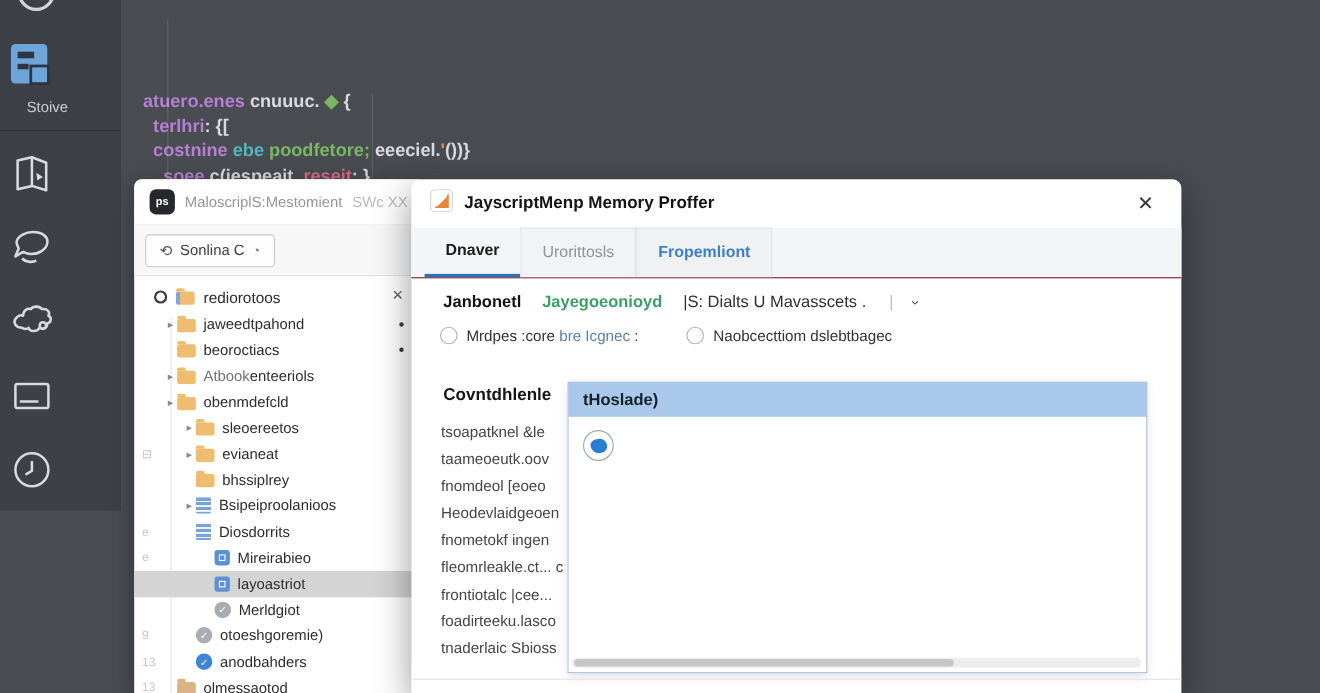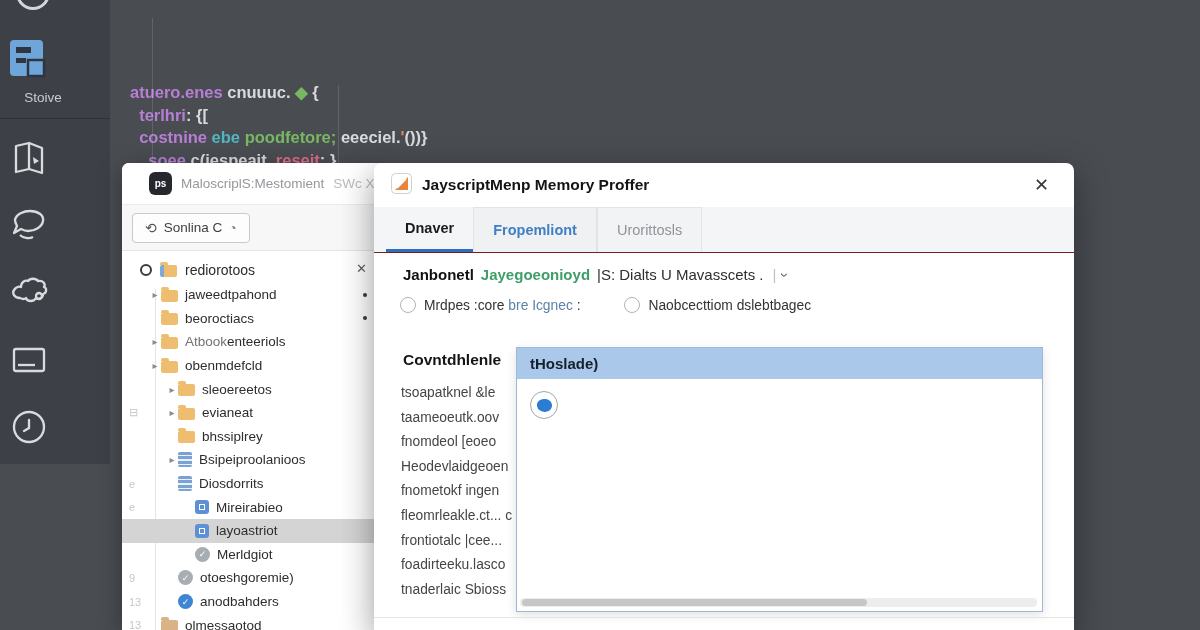--- a/index.html
+++ b/index.html
@@ -22,21 +22,21 @@
     border:3px solid #d4d6d9;}
   .ab-blue-icon{position:absolute;left:8px;top:36px;}
   .ab-label{position:absolute;left:0;top:90px;width:86px;text-align:center;color:#c9cbce;font-size:13.5px;}
   .ab-divider{position:absolute;left:0;top:118px;width:110px;height:1px;background:#2d3036;}
   .ab-ic{position:absolute;left:8px;color:#d9dbde;cursor:pointer;}
   .ab-ic svg{display:block;}
 
   
   .explorer{position:absolute;left:122px;top:163px;width:259px;height:467px;background:#fff;
     border-top-left-radius:7px;box-shadow:0 6px 24px rgba(0,0,0,.35);overflow:hidden;}
-  .ex-titlebar{height:42px;display:flex;align-items:center;gap:9px;padding:0 27px;background:#fff;
+  .ex-titlebar{height:42px;display:flex;align-items:center;gap:9px;padding:0 14px;background:#fff;
     border-bottom:1px solid #ececec;}
   .ex-appicon{width:23px;height:23px;border-radius:6px;background:#26282d;color:#fff;font-size:10px;
     display:flex;align-items:center;justify-content:center;font-weight:700;flex:0 0 auto;}
   .ex-title{color:#95979b;font-size:13.5px;white-space:nowrap;}
   .ex-title-suffix{color:#b9bbbf;font-size:13.5px;white-space:nowrap;}
   .ex-toolbar{height:46px;background:#f7f7f7;border-bottom:1px solid #e4e4e4;display:flex;align-items:center;padding:0 10px;}
   .ex-filter{display:flex;align-items:center;gap:7px;height:30px;padding:0 12px;background:#fdfdfd;
     border:1px solid #c9c9c9;border-radius:4px;font-size:13.5px;color:#3e3e3e;cursor:pointer;}
   .ex-filter .gl{color:#555;font-size:14px;}
   .ex-filter .gl2{color:#777;font-size:12px;}
@@ -72,21 +72,21 @@
   .dlg-titlebar{height:44px;display:flex;align-items:center;gap:10px;padding:0 17px;}
   .dlg-title{font-size:15.5px;font-weight:700;color:#141414;}
   .dlg-close{margin-left:auto;color:#3a3a3a;font-size:18px;cursor:pointer;padding-right:8px;}
   .dlg-tabs{position:absolute;left:0;top:44px;width:100%;height:46px;background:#f4f5f6;
     border-bottom:1px solid #7f1d1d;display:flex;align-items:stretch;padding-left:12px;}
   .dtab{display:flex;align-items:center;padding:0 19px;font-size:14.5px;cursor:pointer;}
   .dtab.active{color:#1b1b1b;font-weight:700;border-bottom:3px solid #2e6fc0;}
   .dtab.raised{background:#fff;border:1px solid #dcdcdc;border-bottom:none;border-radius:3px 3px 0 0;font-weight:600;color:#2a2a2a;}
   .dtab.link{color:#3f7fc4;font-weight:600;background:#f0f1f3;border:1px solid #e2e3e6;border-bottom:none;}
   .dtab.muted{color:#8f9398;background:#f2f3f5;border:1px solid #e3e4e7;border-bottom:none;}
-  .dlg-heading{position:absolute;left:29px;top:103px;display:flex;align-items:center;gap:7px;font-size:15px;white-space:nowrap;}
+  .dlg-heading{position:absolute;left:29px;top:103px;display:flex;align-items:center;gap:19px;font-size:15px;white-space:nowrap;}
   .h-bold{font-weight:700;color:#111;}
   .h-green{color:#3d9e68;font-weight:600;}
   .h-rest{color:#2e2e2e;}
   .h-sep{color:#c0c0c0;margin-left:2px;}
   .h-chevron{display:inline-block;transform:rotate(90deg);color:#555;font-size:14px;cursor:pointer;}
   .dlg-radios{position:absolute;left:26px;top:134px;display:flex;gap:44px;}
   .radio{display:flex;align-items:center;gap:8px;cursor:pointer;white-space:nowrap;}
   .rcirc{width:16px;height:16px;border-radius:50%;border:1.6px solid #b3b3b3;background:#fff;flex:0 0 auto;}
   .rlab{font-size:13.8px;color:#333;}
   .rlab .racc{color:#5b82a8;}
@@ -295,22 +295,22 @@
           <rect x="0.5" y="0.5" width="20" height="20" rx="4" fill="#fff" stroke="#d0d0d0"></rect>
           <path d="M4 17 L17 4 L17 17 Z" fill="#e8873c"></path>
           <path d="M6 15 L15 6" stroke="#fff" stroke-width="1.6"></path>
         </svg>
       </span>
       <span class="dlg-title">JayscriptMenp Memory Proffer</span>
       <span class="dlg-close">✕</span>
     </div>
     <div class="dlg-tabs" id="tabs">
         <div class="dtab active">Dnaver</div>
+        <div class="dtab muted">Urorittosls</div>
         <div class="dtab link">Fropemliont</div>
-        <div class="dtab muted">Urorittosls</div>
       </div>
 
     <div class="dlg-heading">
       <span class="h-bold">Janbonetl</span>
       <span class="h-green">Jayegoeonioyd</span>
       <span class="h-rest">|S: Dialts U Mavasscets .</span>
       <span class="h-sep">|</span>
       <span class="h-chevron">›</span>
     </div>
 

